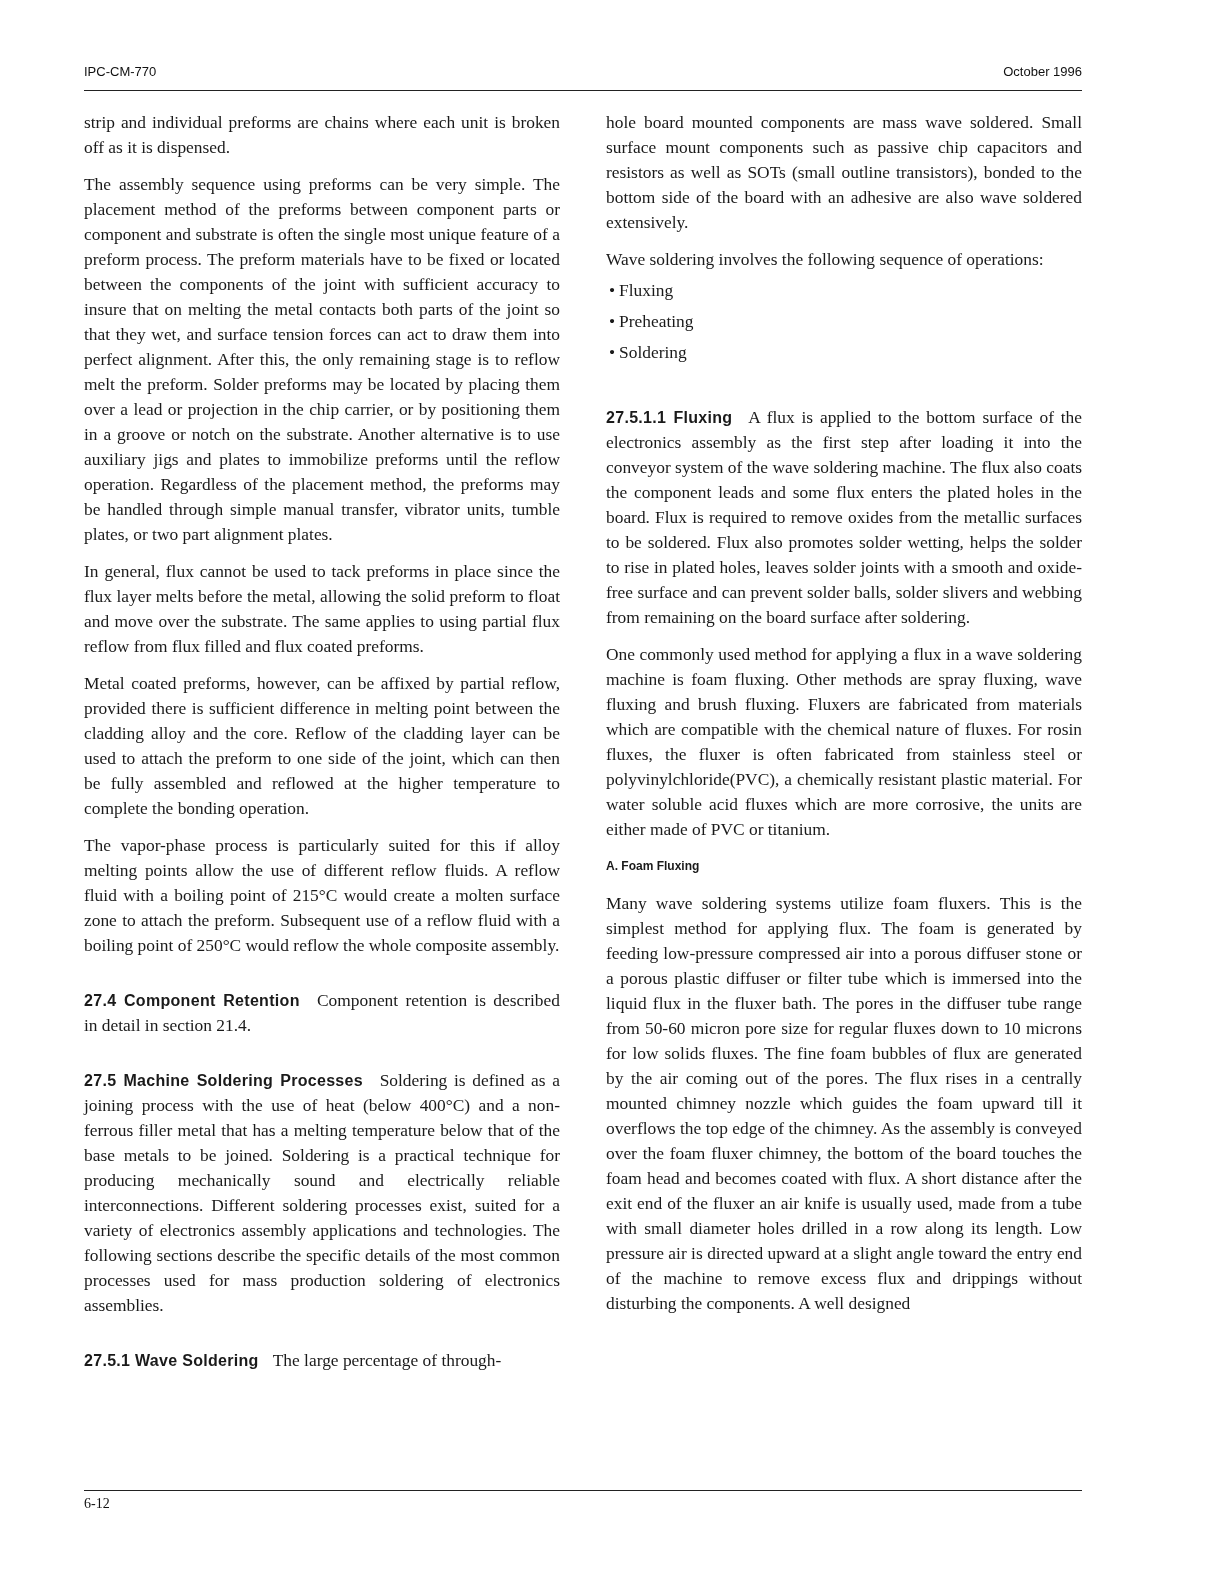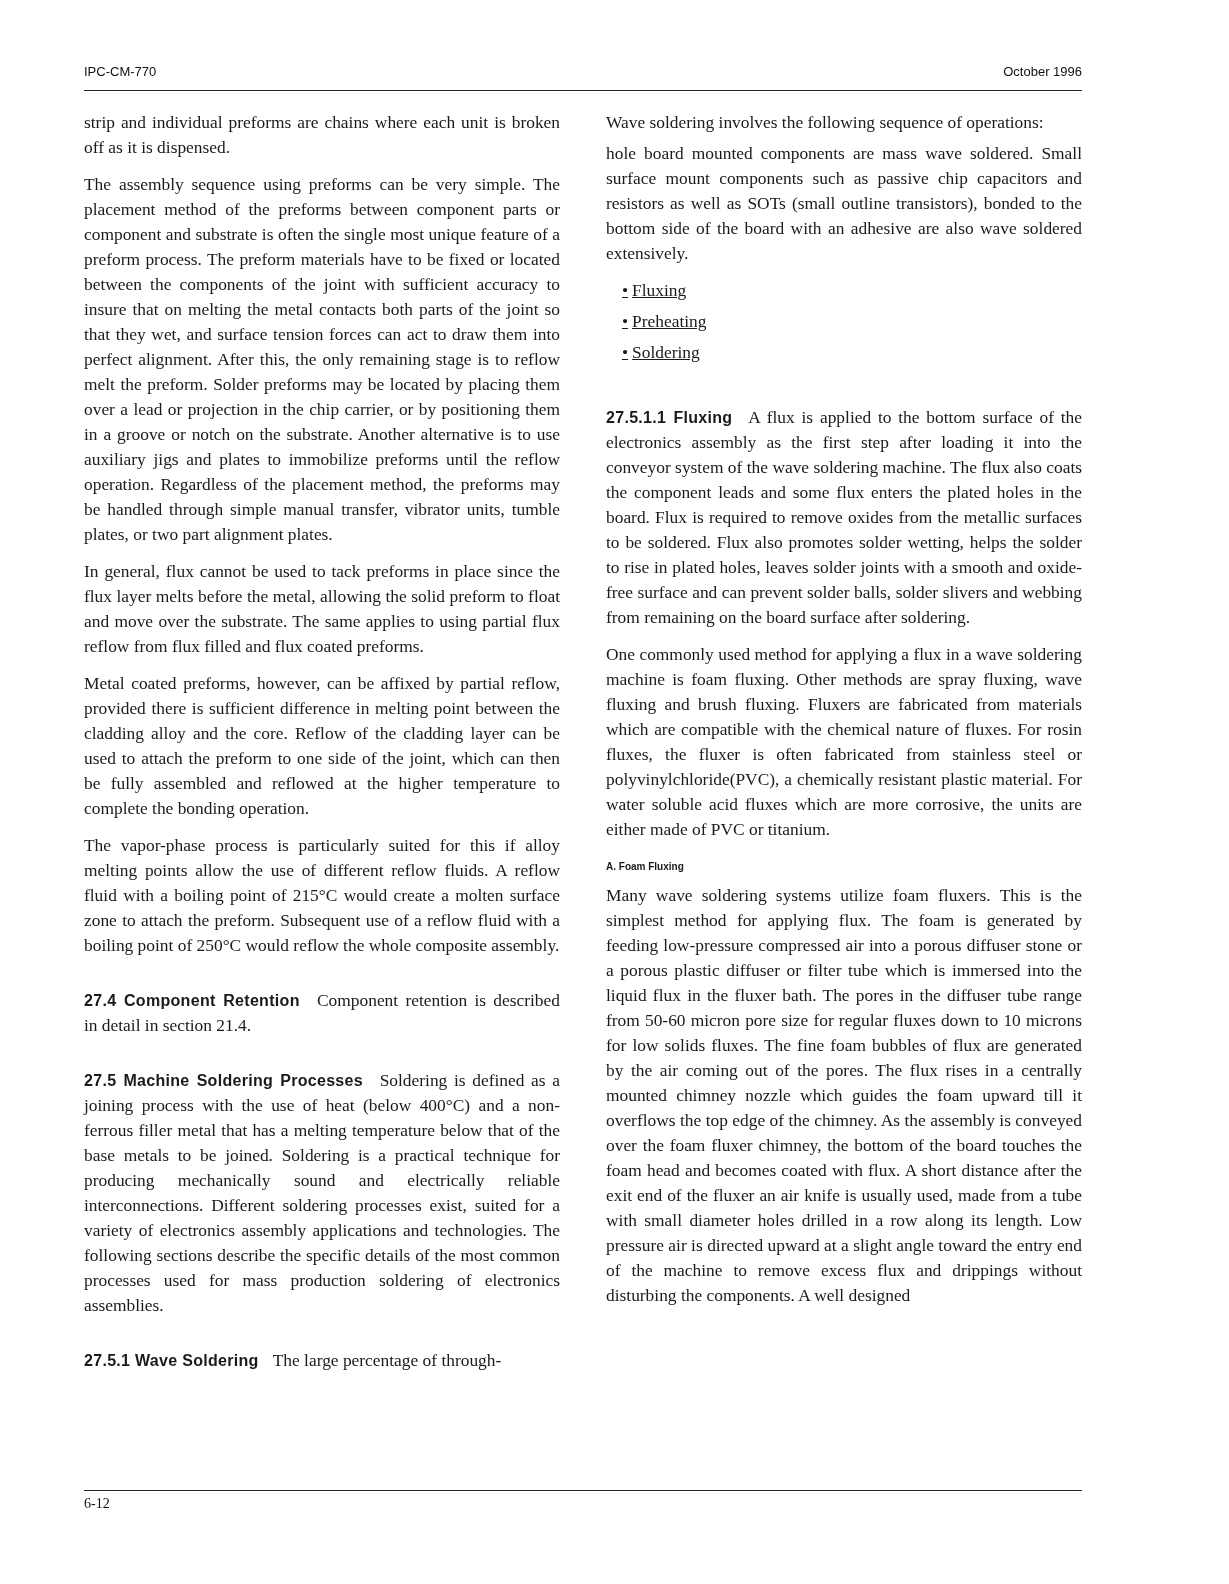--- a/index.html
+++ b/index.html
@@ -9,22 +9,22 @@
   .header .right { position: absolute; right: 0; top: 0; }
   .rule-top { position: absolute; left: 84px; top: 90px; width: 998px; height: 0; border-top: 1.5px solid #222; }
   .rule-bottom { position: absolute; left: 84px; top: 1490px; width: 998px; height: 0; border-top: 1.5px solid #222; }
   .footer { position: absolute; left: 84px; top: 1496px; font-family: "Liberation Serif", serif; font-size: 14px; color: #111; }
   .col { position: absolute; top: 110px; width: 476px; font-family: "Liberation Serif", serif; font-size: 17.4px; line-height: 25px; text-align: justify; hyphens: manual; }
   .col.left { left: 84px; }
   .col.right { left: 606px; }
   .col p { margin: 0 0 12px 0; }
   .col p.nomargin { margin-bottom: 0; }
   .sechead { font-family: "Liberation Sans", sans-serif; font-weight: bold; font-size: 16px; letter-spacing: 0.3px; margin-right: 10px; }
-  .subhead { font-family: "Liberation Sans", sans-serif; font-weight: bold; font-size: 10px; margin: 8px 0 4px 0; display: block; }
-  .bullets { list-style: none; padding: 0; margin: 0 0 12px 16px; text-decoration: underline; }
+  .subhead { font-family: "Liberation Sans", sans-serif; font-weight: bold; font-size: 12px; margin: 8px 0 12px 0; display: block; }
+  .bullets { list-style: none; padding: 0; margin: 0 0 12px 3px; }
   .bullets li { margin-bottom: 6px; }
   .bullets li .dot { margin-right: 4px; }
   .gap { height: 18px; }
 </style>
 </head>
 <body>
 
 <div class="header">
   <span class="left">IPC-CM-770</span>
   <span class="right">October 1996</span>
@@ -48,22 +48,22 @@
     <span>Soldering is defined as a joining process with the use of heat (below 400°C) and a non-ferrous filler metal that has a melting temperature below that of the base metals to be joined. Soldering is a practical technique for producing mechanically sound and electrically reliable interconnections. Different soldering processes exist, suited for a variety of electronics assembly applications and technologies. The following sections describe the specific details of the most common processes used for mass production soldering of electronics assemblies.</span>
   </p>
   <div class="gap"></div>
   <p class="nomargin">
     <span class="sechead">27.5.1 Wave Soldering</span>
     <span>The large percentage of through-</span>
   </p>
 </div>
 
 <div class="col right">
+  <p>hole board mounted components are mass wave soldered. Small surface mount components such as passive chip capacitors and resistors as well as SOTs (small outline tran­sistors), bonded to the bottom side of the board with an adhesive are also wave soldered extensively.</p>
   <p style="margin-bottom:6px;">Wave soldering involves the following sequence of operations:</p>
-  <p>hole board mounted components are mass wave soldered. Small surface mount components such as passive chip capacitors and resistors as well as SOTs (small outline tran­sistors), bonded to the bottom side of the board with an adhesive are also wave soldered extensively.</p>
   <ul class="bullets">
     <li><span class="dot">•</span><span>Fluxing</span></li>
     <li><span class="dot">•</span><span>Preheating</span></li>
     <li><span class="dot">•</span><span>Soldering</span></li>
   </ul>
   <div class="gap" style="height:28px;"></div>
   <p>
     <span class="sechead">27.5.1.1 Fluxing</span>
     <span>A flux is applied to the bottom surface of the electronics assembly as the first step after loading it into the conveyor system of the wave soldering machine. The flux also coats the component leads and some flux enters the plated holes in the board. Flux is required to remove oxides from the metallic surfaces to be soldered. Flux also promotes solder wetting, helps the solder to rise in plated holes, leaves solder joints with a smooth and oxide-free surface and can prevent solder balls, solder sliv­ers and webbing from remaining on the board surface after soldering.</span>
   </p>

